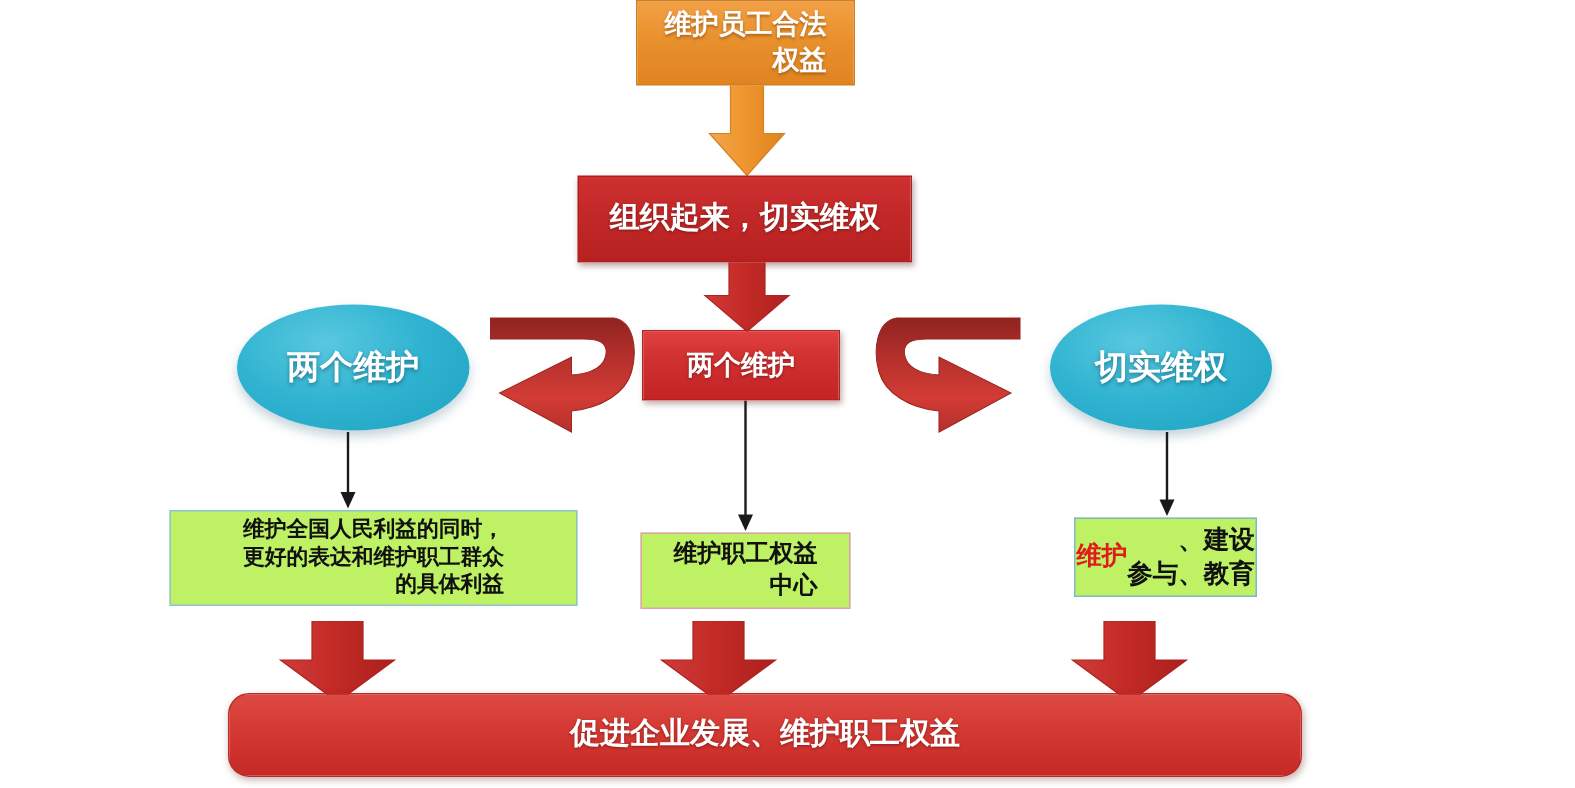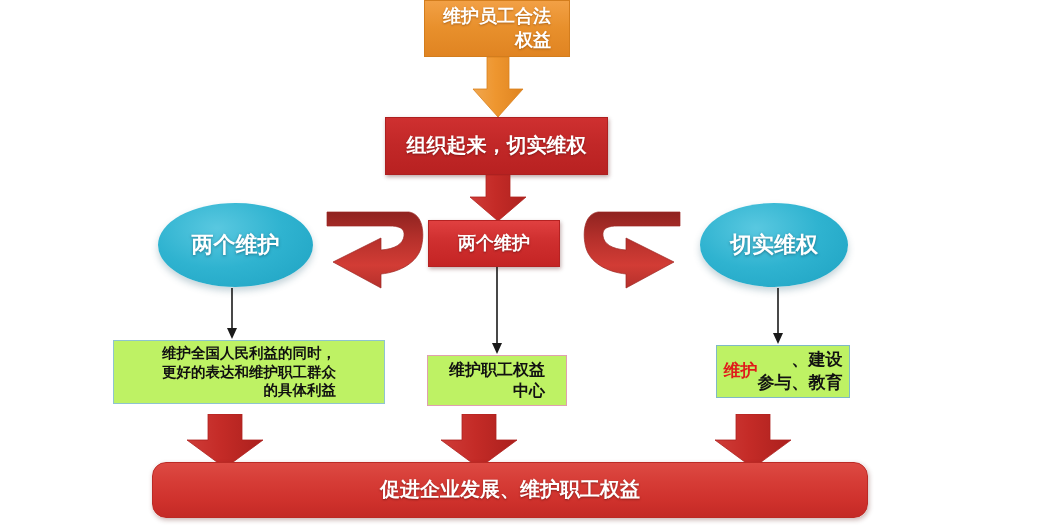--- a/index.html
+++ b/index.html
@@ -119,21 +119,21 @@
     left: 427px;
     top: 355px;
     width: 140px;
     height: 51px;
     border: 1.5px solid #e0a0b0;
     font-size: 16px;
   }
   #detail-right {
     left: 716px;
     top: 345px;
-    width: 134px;
+    width: 122px;
     height: 53px;
     border: 1.5px solid #7fb9c6;
     font-size: 17px;
     line-height: 1.3;
   }
   #detail-right .hl { color: #e01b1b; }
 
   
   #bottom-bar {
     left: 152px;

